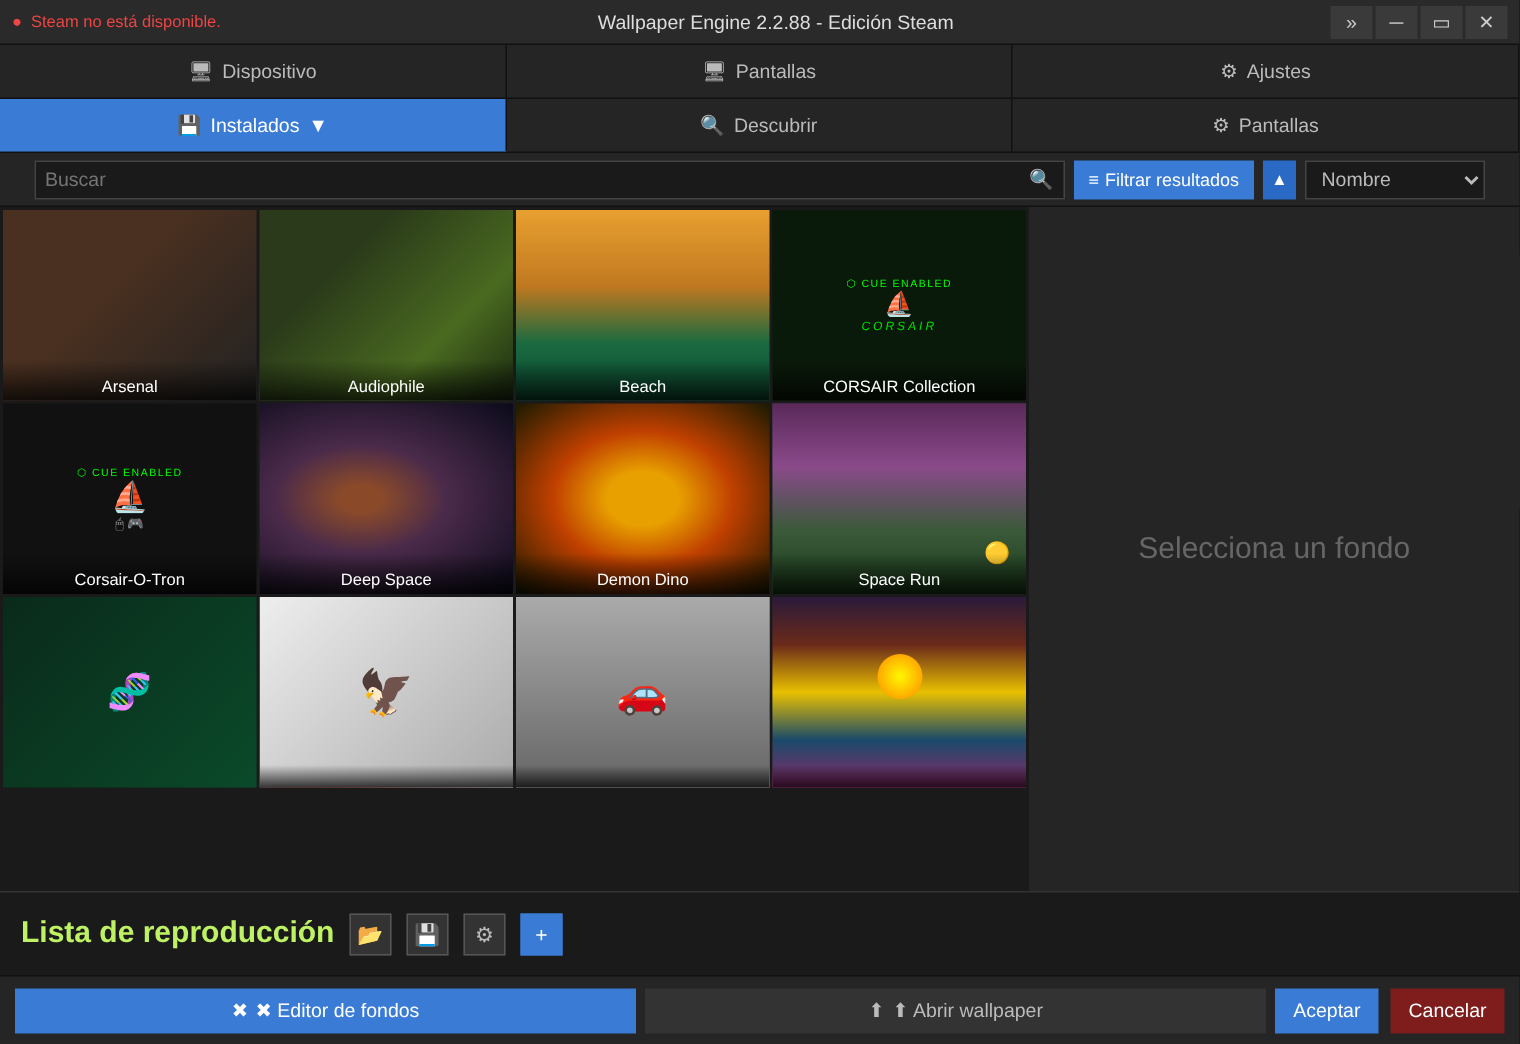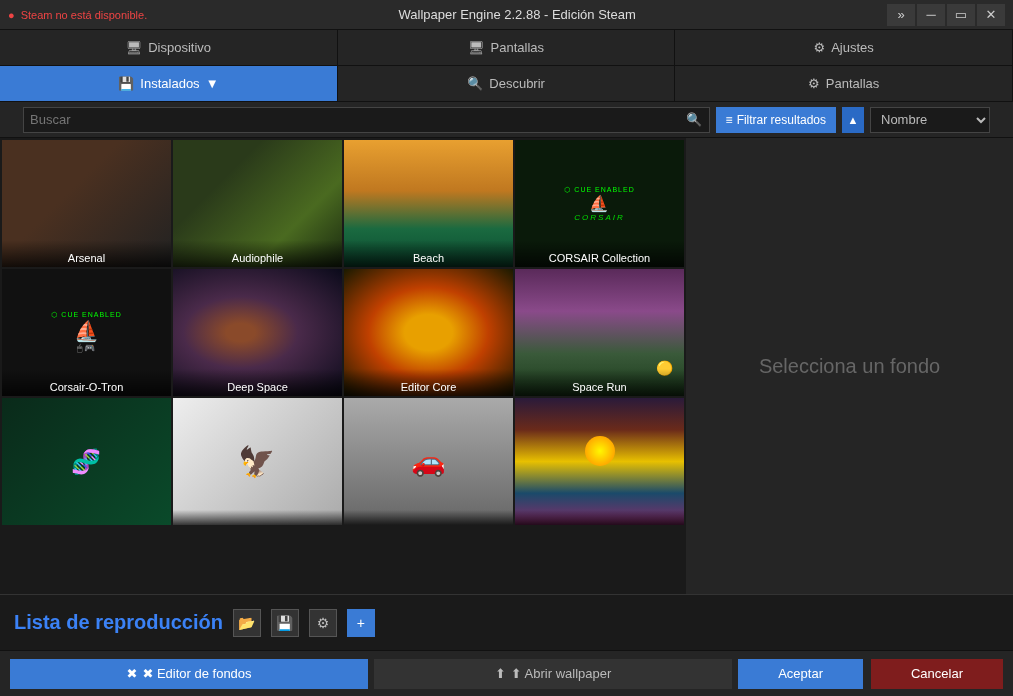--- a/index.html
+++ b/index.html
@@ -207,21 +207,21 @@
       background: #1a1a1a;
       border-top: 1px solid #333;
       display: flex;
       align-items: center;
       padding: 0 14px;
       gap: 10px;
     }
     .playlist-title {
       font-size: 20px;
       font-weight: bold;
-      color: #3b82f6;
+      color: #bef264;
     }
     .playlist-icon-btn {
       width: 28px;
       height: 28px;
       background: #333;
       border: 1px solid #555;
       color: #bbb;
       display: flex;
       align-items: center;
       justify-content: center;
@@ -260,21 +260,21 @@
       background: #333;
       color: #bbb;
     }
     .bottom-right {
       margin-left: auto;
       display: flex;
       gap: 8px;
     }
     .confirm-btn {
       height: 30px;
-      padding: 0 40px;
+      padding: 0 12px;
       border: none;
       color: #fff;
       font-size: 13px;
       cursor: pointer;
     }
     .confirm-btn.accept { background: #3a7bd5; }
     .confirm-btn.cancel { background: #7f1d1d; }
 
     
     .thumb-arsenal { background: linear-gradient(135deg, #4a3020 40%, #222 100%); }
@@ -401,21 +401,21 @@
           <div style="font-size:9px;color:#bbb;">🖱 🎮</div>
         </div>
         <div class="label">Corsair-O-Tron</div>
       </div>
 
       <div class="grid-item thumb-deep-space">
         <div class="label">Deep Space</div>
       </div>
 
       <div class="grid-item thumb-demon-core">
-        <div class="label">Editor Core</div>
+        <div class="label">Demon Dino</div>
       </div>
 
       <div class="grid-item thumb-dino-run">
         <div style="position:absolute;top:0;left:0;right:0;bottom:0;background:linear-gradient(to bottom,#5a2a5a,#8a4a8a,#3a5a3a,#1a3a1a);"></div>
         <div style="position:absolute;bottom:20px;right:10px;font-size:14px;">🟡</div>
         <div class="label">Space Run</div>
       </div>
 
       <div class="grid-item thumb-dna">
         <div style="position:absolute;top:0;left:0;right:0;bottom:0;background:linear-gradient(135deg,#0a2a1a,#0a4a2a);display:flex;align-items:center;justify-content:center;font-size:24px;">🧬</div>

